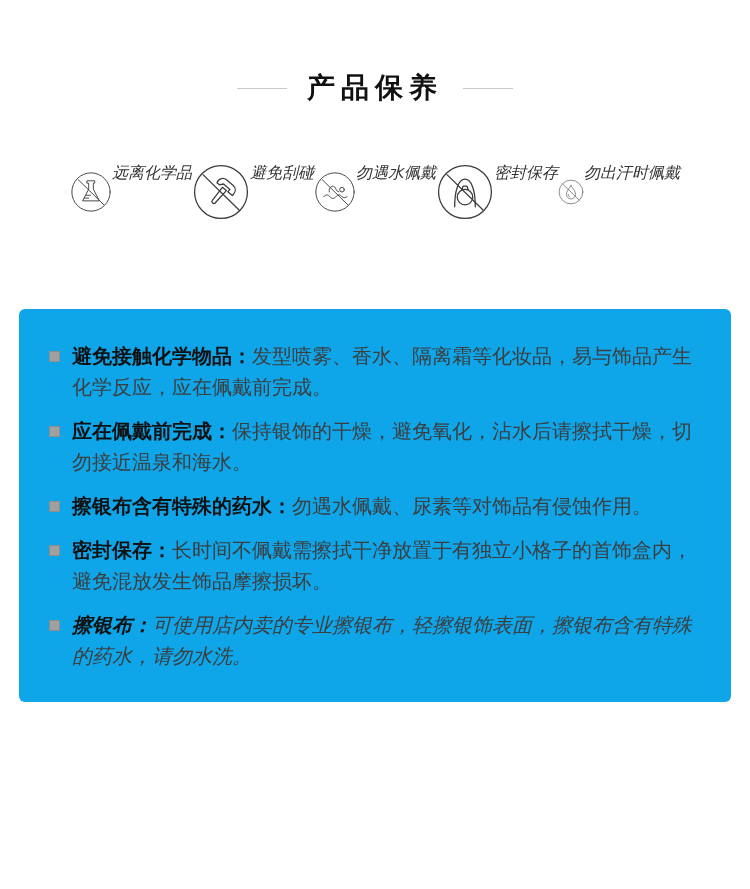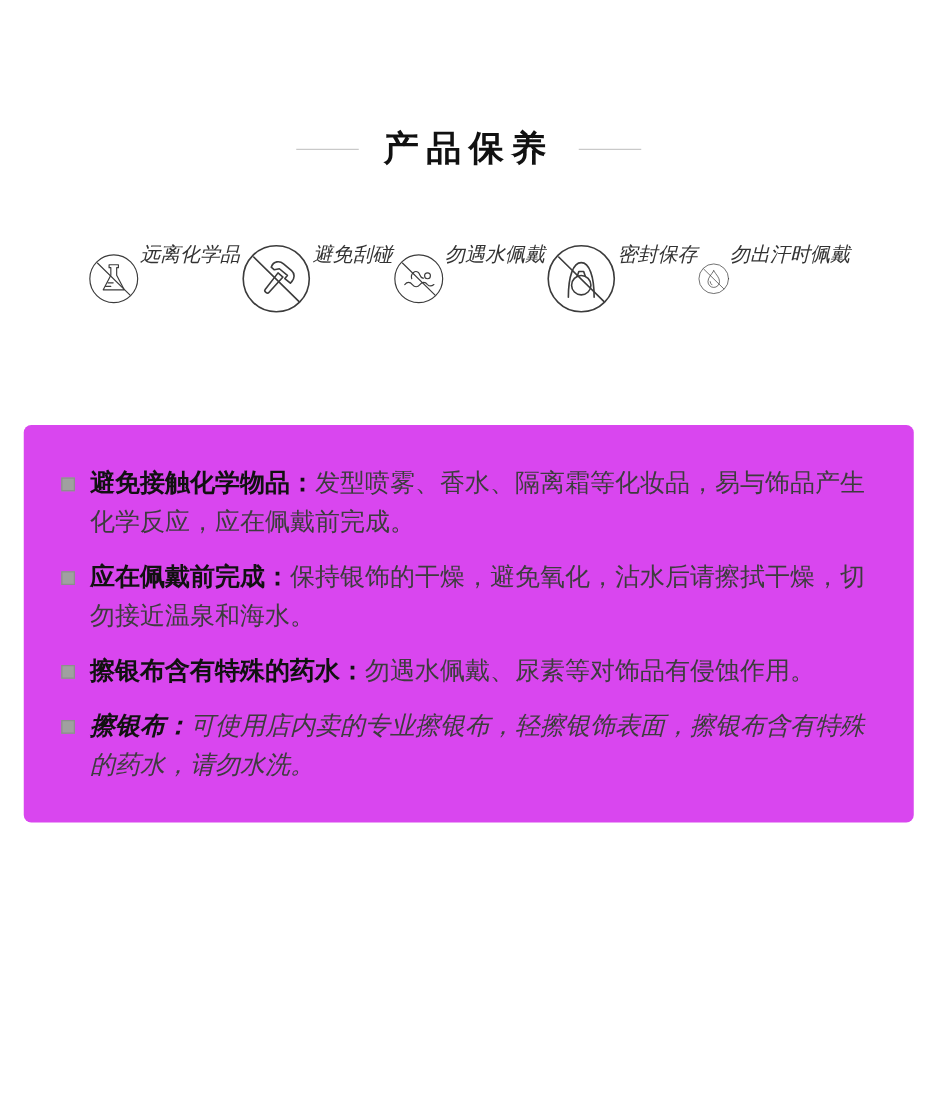--- a/index.html
+++ b/index.html
@@ -7,21 +7,21 @@
   body {
     height: 889px;
     background: #ffffff;
     font-family: "Liberation Sans", "DejaVu Sans", sans-serif;
     color: #333;
     overflow: hidden;
   }
 
   
   .title-row {
-    padding-top: 100px;
+    padding-top: 69px;
     display: flex;
     align-items: center;
     justify-content: center;
     gap: 20px;
   }
   .title-line {
     width: 50px;
     height: 0;
     border-top: 1px solid #c9c9c9;
   }
@@ -55,21 +55,21 @@
     margin-top: 14px;
     font-size: 16px;
     color: #333;
     white-space: nowrap;
   }
   .ico { stroke: #3c3c3c; stroke-width: 2; fill: none; stroke-linecap: round; stroke-linejoin: round; }
 
   
   .care-card {
     margin: 74px 19px 0;
-    background: #d946ef;
+    background: #0ea5e9;
     border-radius: 6px;
     padding: 32px 24px 30px 30px;
   }
   .care-item {
     display: flex;
     align-items: flex-start;
     margin-bottom: 13px;
   }
   .care-item:last-child { margin-bottom: 0; font-style: italic; }
   .bullet {
@@ -169,19 +169,23 @@
   <div class="care-item">
     <span class="bullet"></span>
     <div class="care-text"><b>应在佩戴前完成：</b><span>保持银饰的干燥，避免氧化，沾水后请擦拭干燥，切勿接近温泉和海水。</span></div>
   </div>
 
   <div class="care-item">
     <span class="bullet"></span>
     <div class="care-text"><b>擦银布含有特殊的药水：</b><span>勿遇水佩戴、尿素等对饰品有侵蚀作用。</span></div>
   </div>
 
+  <div class="care-item">
+    <span class="bullet"></span>
+    <div class="care-text"><b>密封保存：</b><span>长时间不佩戴需擦拭干净放置于有独立小格子的首饰盒内，避免混放发生饰品摩擦损坏。</span></div>
+  </div>
 
   <div class="care-item">
     <span class="bullet"></span>
     <div class="care-text"><b>擦银布：</b><span>可使用店内卖的专业擦银布，轻擦银饰表面，擦银布含有特殊的药水，请勿水洗。</span></div>
   </div>
 
 </div>
 
 </body></html>

